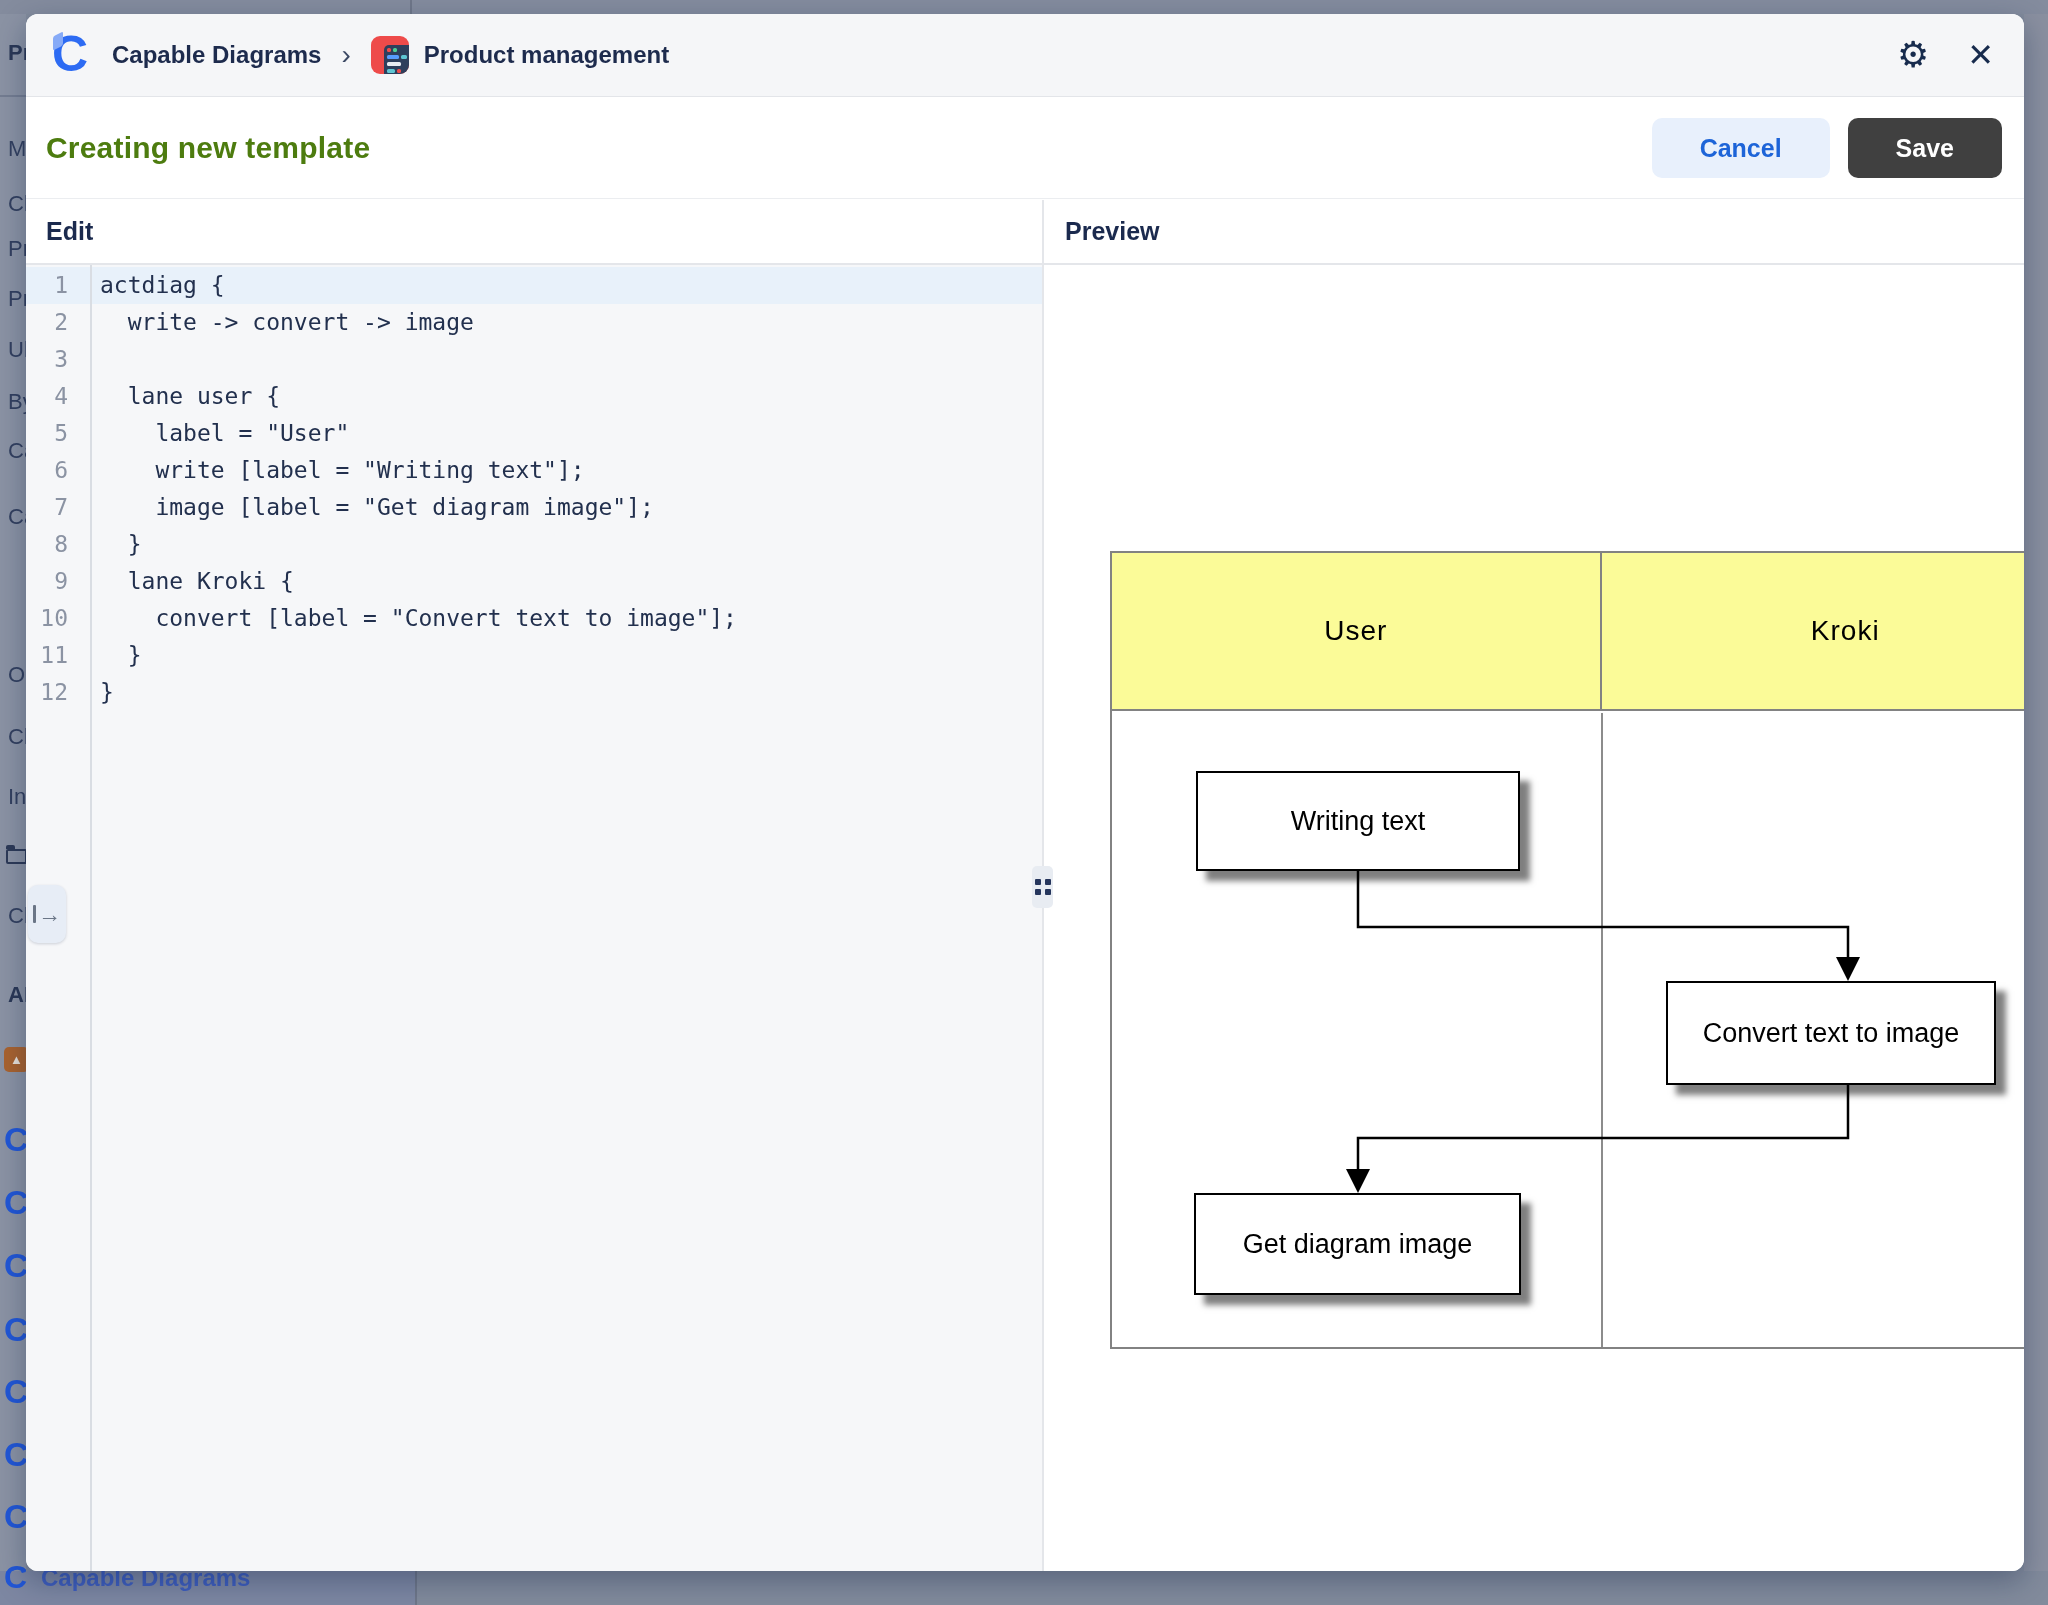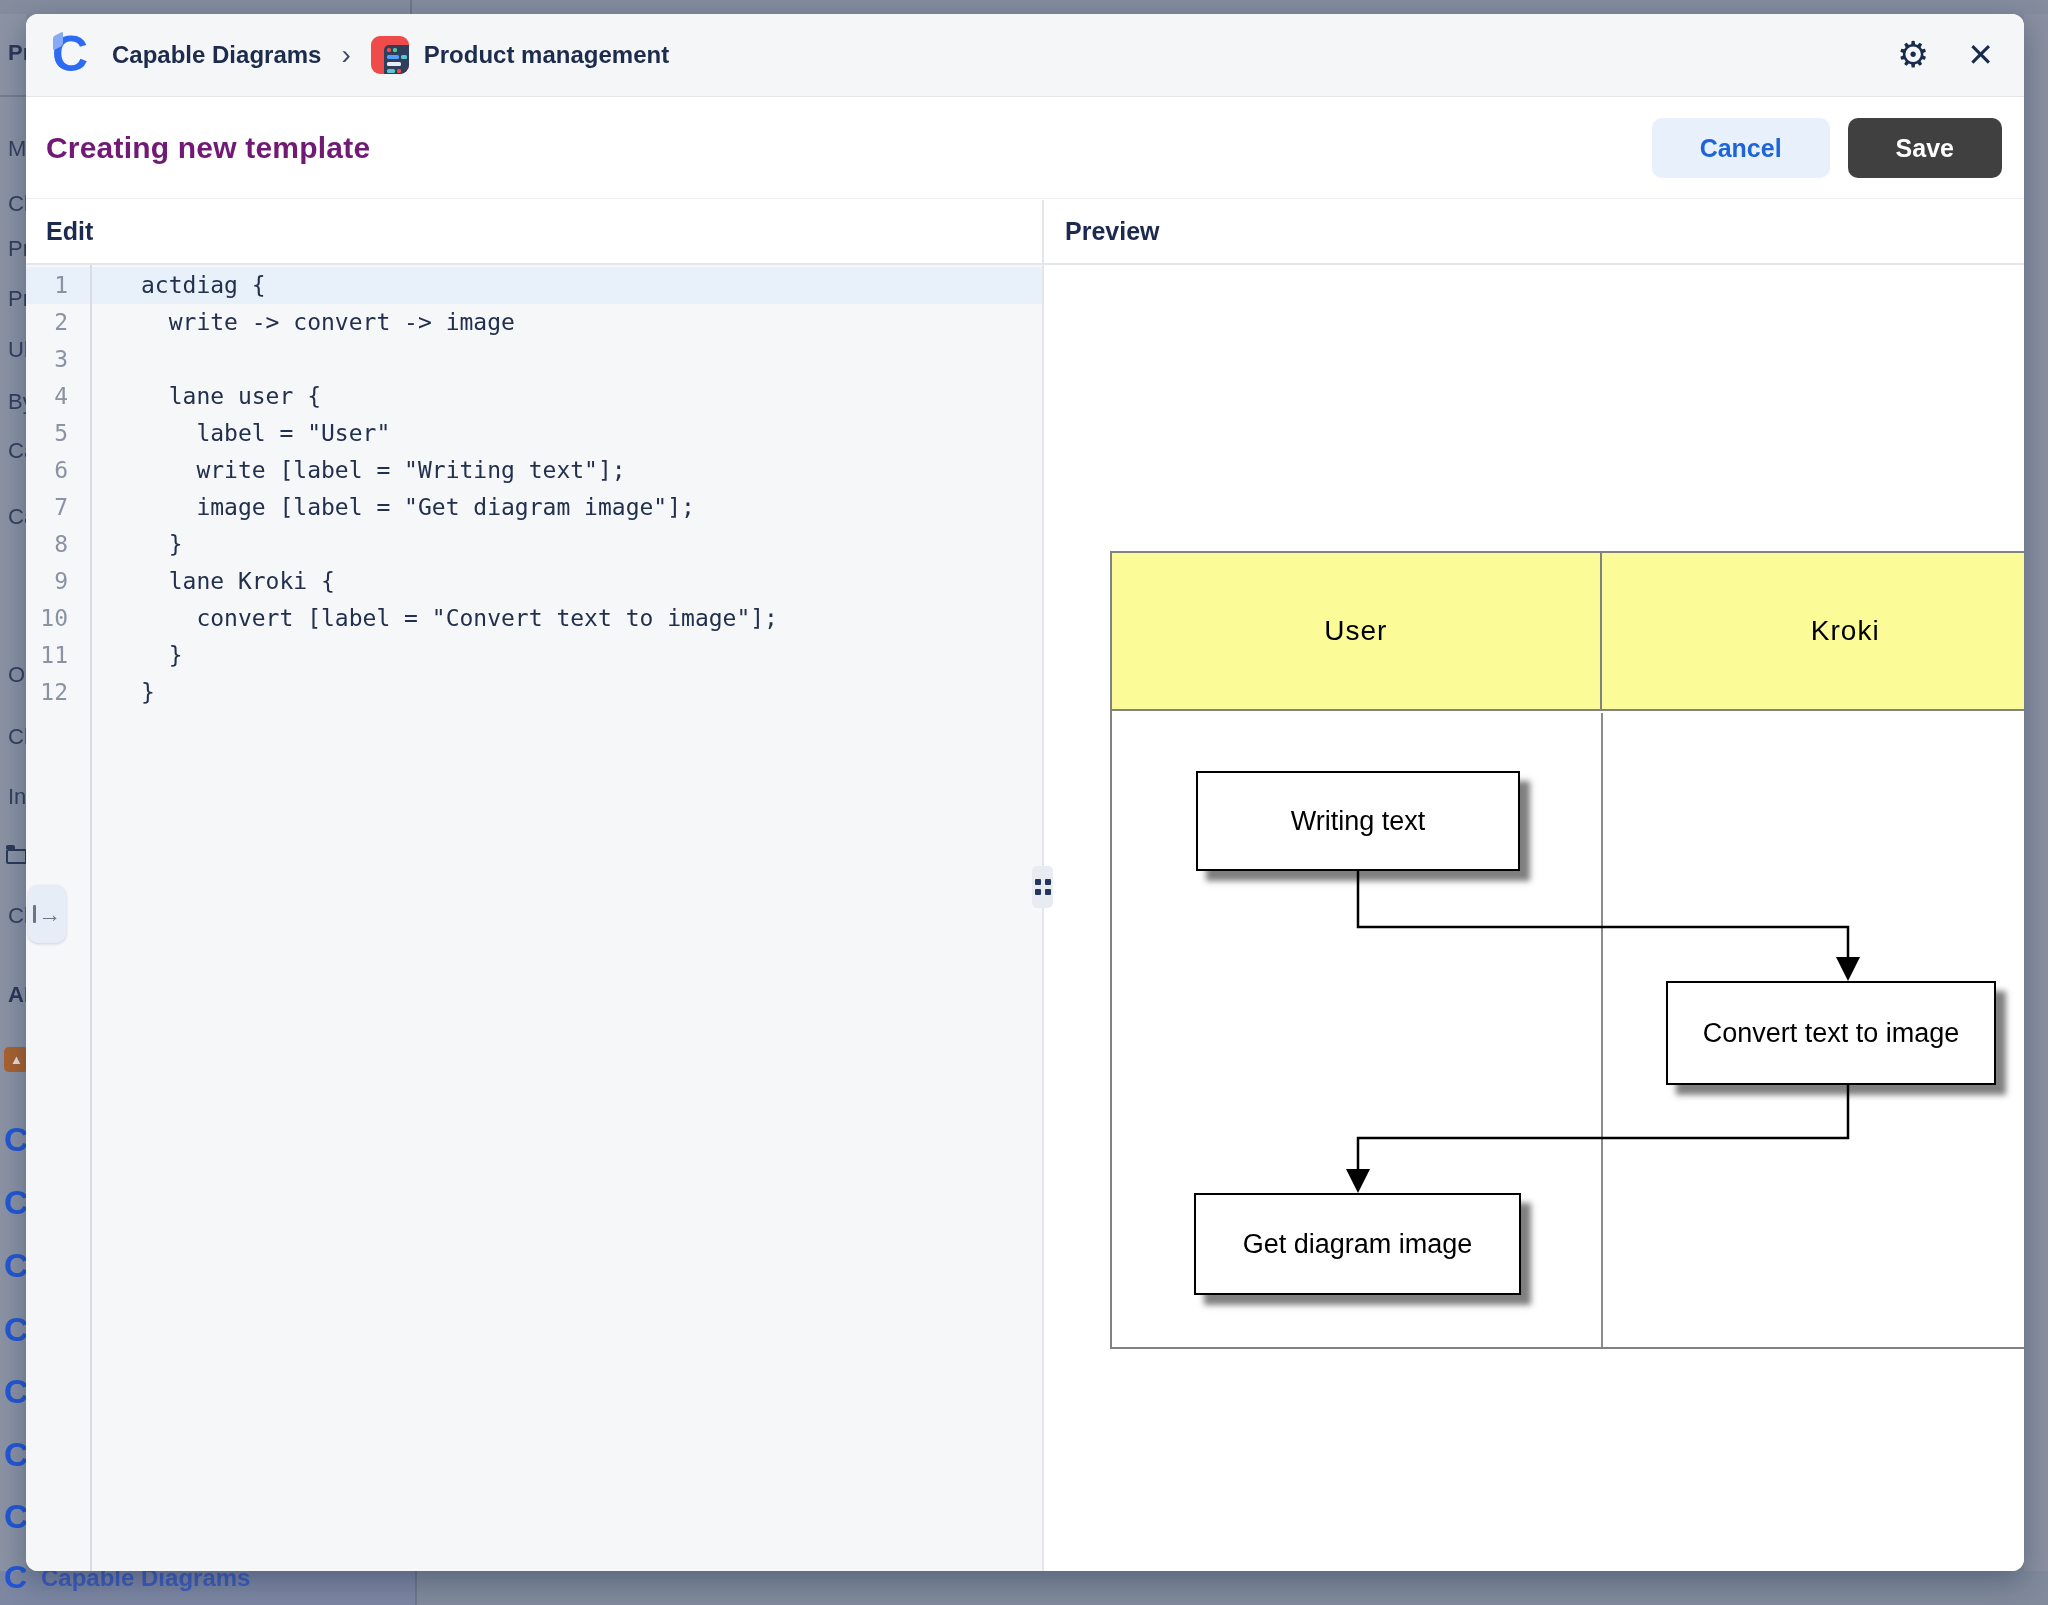--- a/index.html
+++ b/index.html
@@ -44,38 +44,38 @@
   .pmicon .b2{left:17px;top:10px;width:6px;height:4px;background:#5fc6d3;}
   .pmicon .b3{left:3px;top:17px;width:14px;height:4px;background:#e8ecf2;}
   .pmicon .b4{left:3px;top:24px;width:8px;height:4px;background:#5fc6d3;}
   .pmicon .b5{left:13px;top:24px;width:4px;height:4px;background:#ee4b4a;}
   .bar-spacer{flex:1;}
   .gear{font-size:36px;color:#172b4d;margin-right:38px;cursor:pointer;line-height:1;}
   .close{font-size:32px;color:#172b4d;cursor:pointer;line-height:1;}
 
   .titlerow{position:absolute;left:0;top:84px;right:0;height:101px;background:#fff;border-bottom:1px solid #ebedf0;
             display:flex;align-items:center;padding:0 22px 0 20px;}
-  .titlerow h1{flex:1;margin:0;font-size:30px;font-weight:700;color:#701a75;letter-spacing:.2px;}
+  .titlerow h1{flex:1;margin:0;font-size:30px;font-weight:700;color:#4d7c0f;letter-spacing:.2px;}
   .btn{height:60px;border:none;border-radius:10px;font-family:"Liberation Sans",sans-serif;
        font-size:25px;font-weight:600;padding:0 48px;cursor:pointer;}
   .btn.cancel{background:#e8f0fc;color:#1d64d8;margin-right:18px;}
   .btn.save{background:#404040;color:#fff;}
 
   .content{position:absolute;left:0;top:186px;right:0;bottom:0;display:flex;}
   .colhead{height:65px;display:flex;align-items:center;font-size:25px;font-weight:700;color:#1b2a4e;
            border-bottom:2px solid #e4e6ea;background:#fff;}
   .editcol{width:1016px;display:flex;flex-direction:column;justify-content:center;}
   .editcol .colhead{padding-left:20px;}
   .editor{position:relative;flex:1;background:#f6f7f9;overflow:hidden;
           font-family:"DejaVu Sans Mono","Liberation Mono",monospace;font-size:23px;}
   .editor .rows{padding-top:2px;}
   .erow{display:flex;height:37px;line-height:37px;}
   .erow.active{background:#e8f1fa;}
   .erow .ln{width:64px;padding-right:22px;text-align:right;color:#8b93a3;flex:none;}
-  .erow .code{padding-left:10px;white-space:pre;color:#22304e;margin-left:41px;}
+  .erow .code{padding-left:10px;white-space:pre;color:#22304e;}
   .gutterline{position:absolute;left:64px;top:0;bottom:0;width:2px;background:#d9dde3;}
 
   .pill{position:absolute;left:2px;top:871px;width:38px;height:58px;border-radius:10px;background:#e7edf6;
         display:flex;align-items:center;justify-content:center;color:#6a7586;z-index:5;cursor:pointer;
         box-shadow:0 1px 3px rgba(9,30,66,.18);}
   .pill .bar{width:3px;height:18px;background:#6a7586;margin-right:2px;border-radius:1px;}
   .pill .arr{font-size:23px;line-height:1;}
 
   .vdivider{width:2px;background:#e4e6ea;position:relative;}
   .handle{position:absolute;left:-10px;top:666px;width:21px;height:42px;border-radius:5px;background:#e8ecf2;

